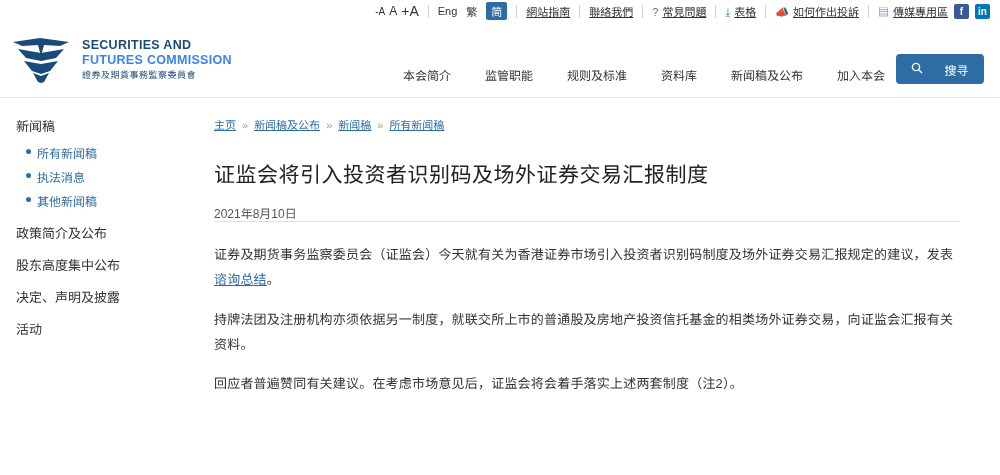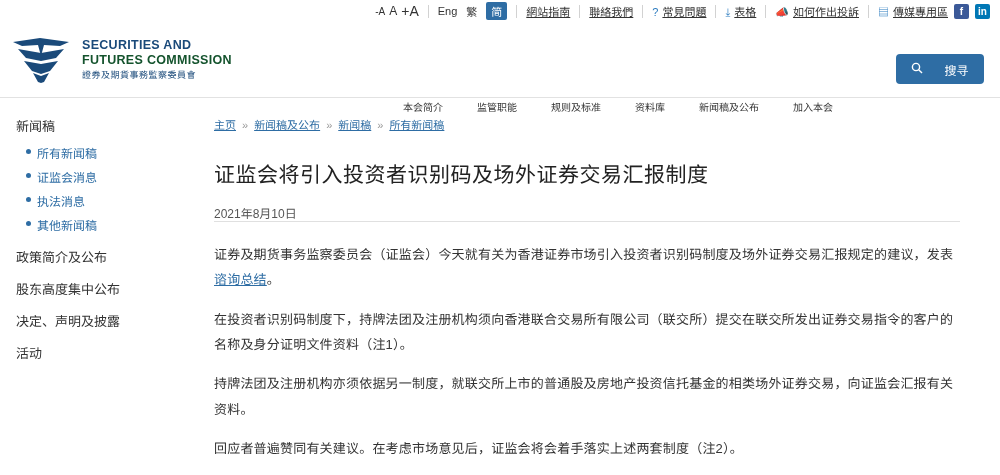--- a/index.html
+++ b/index.html
@@ -40,25 +40,25 @@
   .sq.li { background:#0077b5; }
   
   .header {
     height:76px; display:flex; align-items:center;
     border-bottom:1px solid #e2e2e2; position:relative;
   }
   .logo-block { display:flex; align-items:center; padding-left:10px; width:330px; }
   .logo-mark { width:62px; height:48px; position:relative; }
   .logo-text { margin-left:10px; line-height:1.15; }
   .logo-text .l1 { font-size:12.5px; font-weight:bold; color:#1a4a7a; letter-spacing:.3px; }
-  .logo-text .l2 { font-size:12.5px; font-weight:bold; color:#14532d; letter-spacing:.3px; }
+  .logo-text .l2 { font-size:12.5px; font-weight:bold; color:#3b82f6; letter-spacing:.3px; }
   .logo-text .l3 { font-size:9px; color:#1a4a7a; margin-top:3px; letter-spacing:.5px; }
   .mainnav {
-    display:flex; align-items:flex-start; gap:0; font-size:10px;
-    position:absolute; left:386px; top:44px;margin-top:33px;
+    display:flex; align-items:flex-start; gap:0; font-size:12px;
+    position:absolute; left:386px; top:44px;
   }
   .mainnav a {
     color:#333; text-decoration:none; padding:0 17px; white-space:nowrap;
   }
   .searchbtn {
     position:absolute; right:16px; top:32px;
     width:88px; height:30px; background:#2e6da4; color:#fff;
     border-radius:4px; font-size:12px;
     display:flex; align-items:center; justify-content:center; gap:21px;
   }
@@ -163,38 +163,36 @@
     <span>搜寻</span>
   </div>
 </div>
 
 <div class="wrap">
 
   <aside class="sidebar">
     <div class="side-title">新闻稿</div>
     <ul class="side-list">
       <li>所有新闻稿</li>
-      <li>证监会消息</li>
       <li>执法消息</li>
       <li>其他新闻稿</li>
     </ul>
     <div class="side-section">政策简介及公布</div>
     <div class="side-section">股东高度集中公布</div>
     <div class="side-section">决定、声明及披露</div>
     <div class="side-section">活动</div>
   </aside>
 
   <main class="content">
     <div class="crumb">
       <a href="#">主页</a><span class="arrow">»</span><a href="#">新闻稿及公布</a><span class="arrow">»</span><a href="#">新闻稿</a><span class="arrow">»</span><a href="#" class="cur">所有新闻稿</a>
     </div>
 
     <h1 class="title">证监会将引入投资者识别码及场外证券交易汇报制度</h1>
     <div class="date">2021年8月10日</div>
     <div class="rule"></div>
 
     <p class="para"><span>证券及期货事务监察委员会（证监会）今天就有关为香港证券市场引入投资者识别码制度及场外证券交易汇报规定的建议，发表</span><a href="#">谘询总结</a><span>。</span></p>
-    <p class="para">在投资者识别码制度下，持牌法团及注册机构须向香港联合交易所有限公司（联交所）提交在联交所发出证券交易指令的客户的名称及身分证明文件资料（注1）。</p>
     <p class="para">持牌法团及注册机构亦须依据另一制度，就联交所上市的普通股及房地产投资信托基金的相类场外证券交易，向证监会汇报有关资料。</p>
     <p class="para">回应者普遍赞同有关建议。在考虑市场意见后，证监会将会着手落实上述两套制度（注2）。</p>
 
   </main>
 </div>
 
 </body></html>

